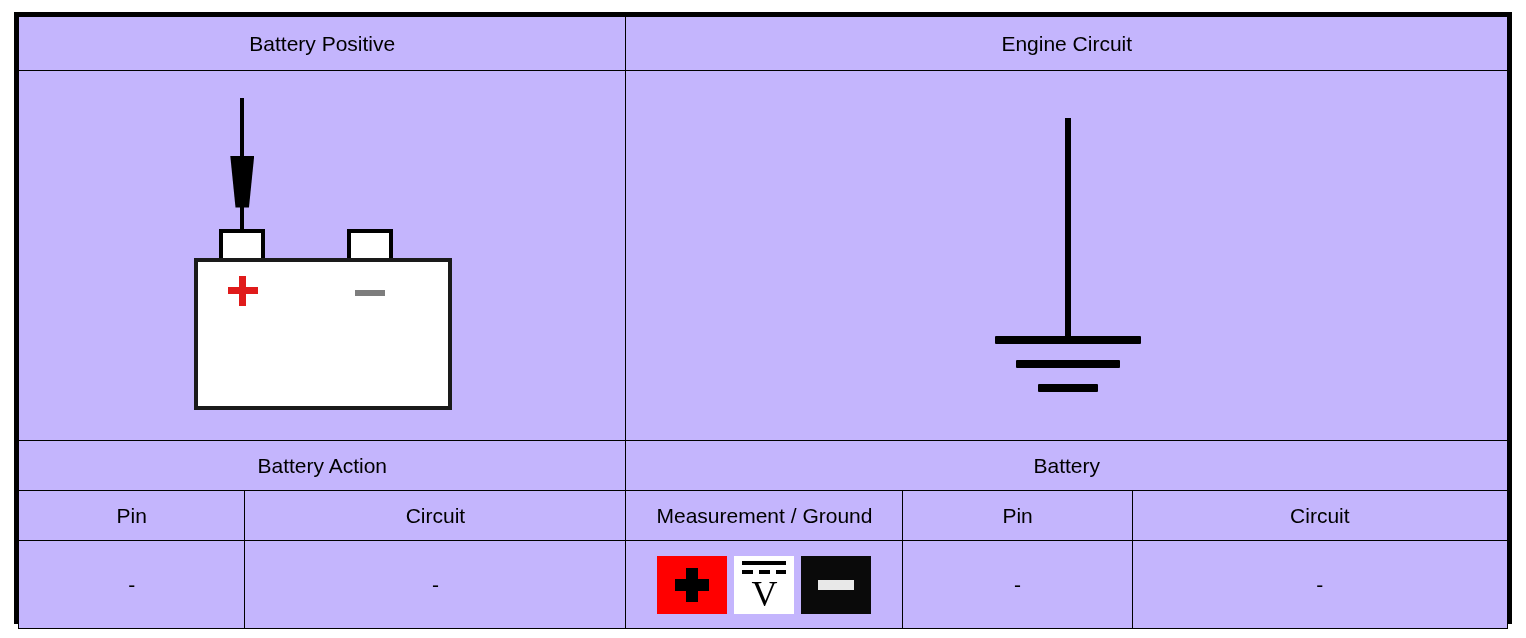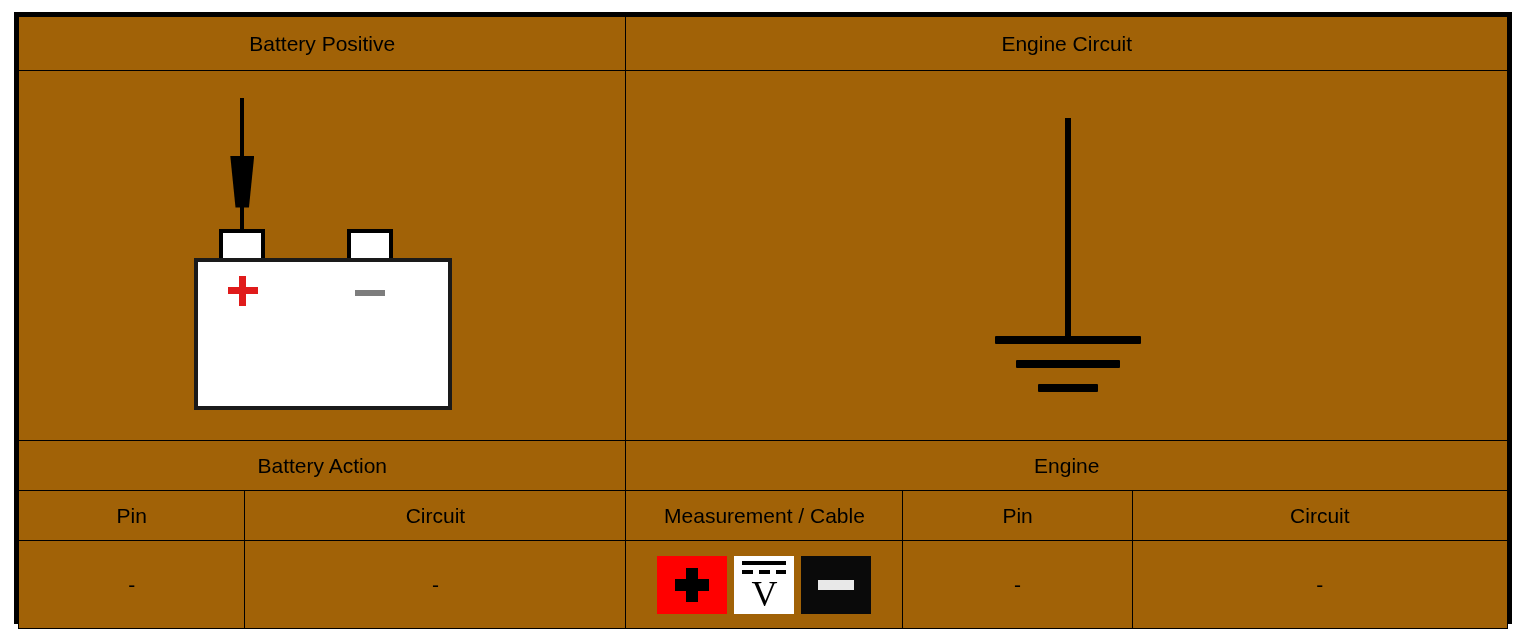--- a/index.html
+++ b/index.html
@@ -37,21 +37,21 @@
     border-collapse: collapse;
     table-layout: fixed;
   }
   .tbl td {
     border: 1px solid #000000;
     text-align: center;
     vertical-align: middle;
     font-size: 21px;
     color: #000000;
     padding: 0;
-    background: #a16207;
+    background: #c4b5fd;
   }
 
   .row-title   { height: 54px; }
   .row-symbol  { height: 370px; }
   .row-group   { height: 50px; }
   .row-colhead { height: 50px; }
   .row-data    { height: 88px; }
 
   .cell-title   { font-size: 22px; }
   .cell-group   { font-size: 21px; }
@@ -287,27 +287,27 @@
               <div class="gnd-stem"></div>
               <div class="gnd-bar b1"></div>
               <div class="gnd-bar b2"></div>
               <div class="gnd-bar b3"></div>
             </div>
           </td>
         </tr>
 
         <tr class="row-group">
           <td class="cell-group" colspan="2">Battery Action</td>
-          <td class="cell-group" colspan="3">Engine</td>
+          <td class="cell-group" colspan="3">Battery</td>
         </tr>
 
         <tr class="row-colhead">
           <td class="cell-colhead">Pin</td>
           <td class="cell-colhead">Circuit</td>
-          <td class="cell-colhead">Measurement / Cable</td>
+          <td class="cell-colhead">Measurement / Ground</td>
           <td class="cell-colhead">Pin</td>
           <td class="cell-colhead">Circuit</td>
         </tr>
 
         <tr class="row-data">
           <td class="cell-data">-</td>
           <td class="cell-data">-</td>
           <td class="cell-data">
             <div class="meas-icons">
               <div class="icon-box icon-plus-red">

